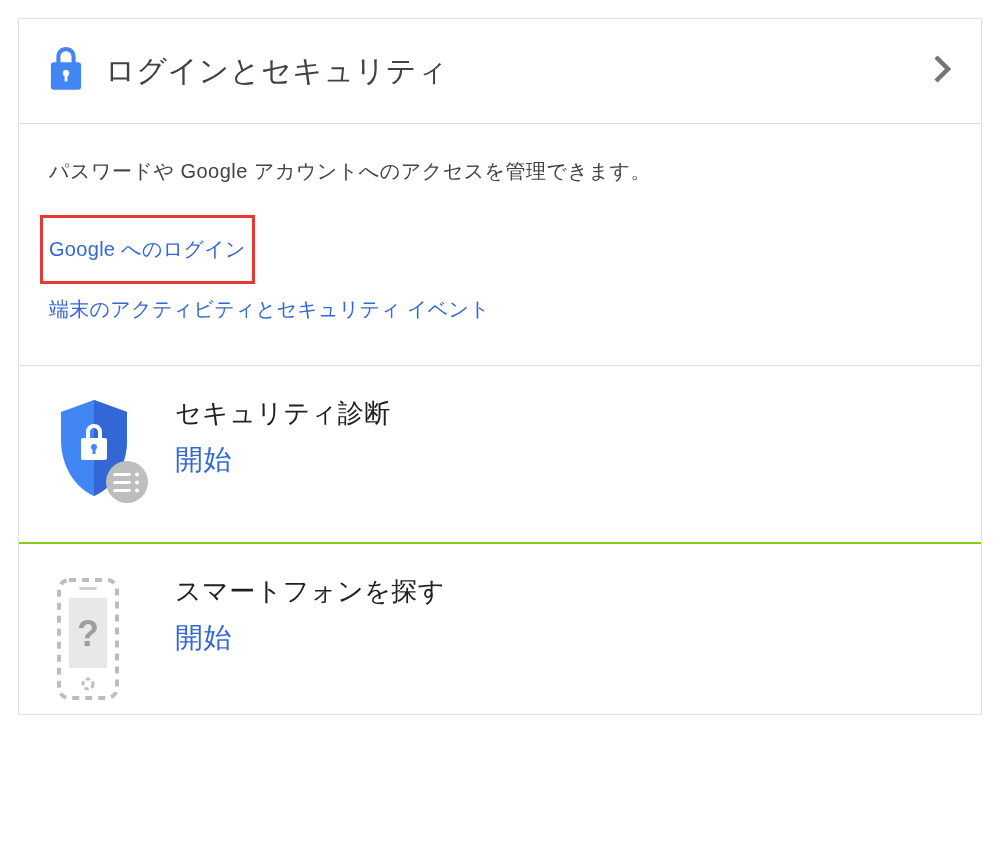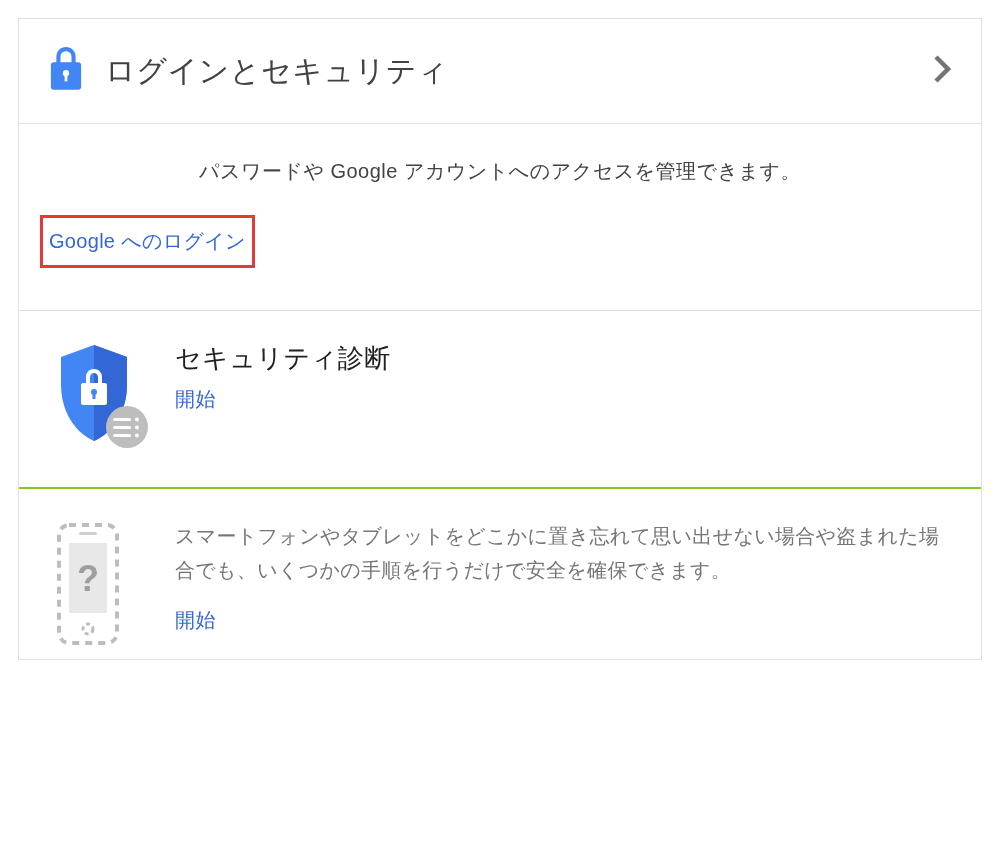--- a/index.html
+++ b/index.html
@@ -38,38 +38,37 @@
     }
     .card-body {
       padding: 34px 30px 30px 30px;
       border-bottom: 1px solid #e0e0e0;
     }
     .description {
       font-size: 20px;
       color: #424242;
       margin-bottom: 30px;
       letter-spacing: 0.5px;
-      text-align: center;
     }
     .links-list {
       list-style: none;
     }
     .links-list li {
       margin-bottom: 12px;
     }
     .links-list a {
       font-size: 20px;
       color: #3367d6;
       text-decoration: none;
       letter-spacing: 0.3px;
       display: inline-block;
     }
     .highlighted {
       border: 3px solid #e53935;
-      padding: 10px 6px;
+      padding: 18px 6px;
       margin-left: -9px;
     }
     .section {
       display: flex;
       padding: 30px 30px 34px 30px;
       border-bottom: 2px solid #84cc16;
     }
     .section:last-child {
       border-bottom: none;
       padding-bottom: 6px;
@@ -90,21 +89,21 @@
       letter-spacing: 0.5px;
     }
     .section-desc {
       font-size: 20px;
       color: #757575;
       line-height: 1.7;
       margin-bottom: 20px;
       letter-spacing: 0.3px;
     }
     .section-action {
-      font-size: 20px;
+      font-size: 28px;
       color: #3367d6;
       text-decoration: none;
       letter-spacing: 0.5px;
     }
   </style>
 </head>
 <body>
 
 <div class="card">
 
@@ -122,20 +121,23 @@
         <path fill="none" stroke="#757575" stroke-width="3" d="M2 2 L10 10 L2 18"></path>
       </svg>
     </span>
   </div>
 
   <div class="card-body">
     <p class="description">パスワードや Google アカウントへのアクセスを管理できます。</p>
     <ul class="links-list">
       <li>
         <a href="#" class="highlighted">Google へのログイン</a>
+      </li>
+      <li>
+        <a href="#">端末のアクティビティとセキュリティ イベント</a>
       </li>
     </ul>
   </div>
 
   <div class="section">
     <div class="section-icon">
       <svg width="100" height="108" viewBox="0 0 100 108">
         <path fill="#4285f4" d="M45 4 L12 16 L12 44 C12 70 26 92 45 100 C64 92 78 70 78 44 L78 16 Z"></path>
         <path fill="#3367d6" d="M45 4 L45 100 C64 92 78 70 78 44 L78 16 Z"></path>
 
@@ -162,18 +164,18 @@
     <div class="section-icon">
       <svg width="78" height="130" viewBox="0 0 78 130">
         <rect x="10" y="6" width="58" height="118" rx="10" ry="10" fill="none" stroke="#bdbdbd" stroke-width="4" stroke-dasharray="7,6"></rect>
         <rect x="20" y="24" width="38" height="70" fill="#e8e8e8"></rect>
         <text x="39" y="72" font-size="36" fill="#9e9e9e" text-anchor="middle" font-family="Arial" font-weight="bold">?</text>
         <circle cx="39" cy="110" r="5" fill="none" stroke="#bdbdbd" stroke-width="3" stroke-dasharray="4,3"></circle>
         <rect x="30" y="13" width="18" height="3" rx="1.5" fill="#d0d0d0"></rect>
       </svg>
     </div>
     <div class="section-content">
-      <p class="section-desc">スマートフォンやタブレットをどこかに置き忘れて思い出せない場合や盗まれた場合でも、いくつかの手順を行うだけで安全を確保できます。</p>
+      <h2 class="section-title">スマートフォンを探す</h2>
       <a href="#" class="section-action">開始</a>
     </div>
   </div>
 
 </div>
 
 </body></html>

